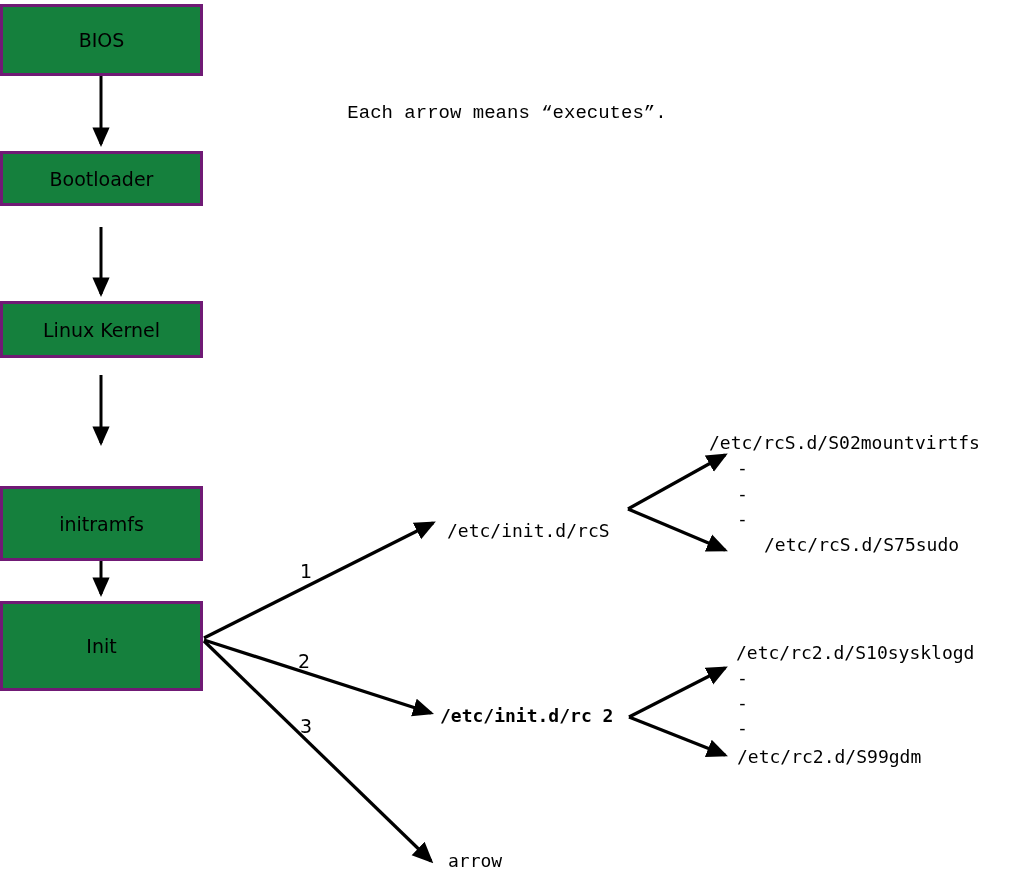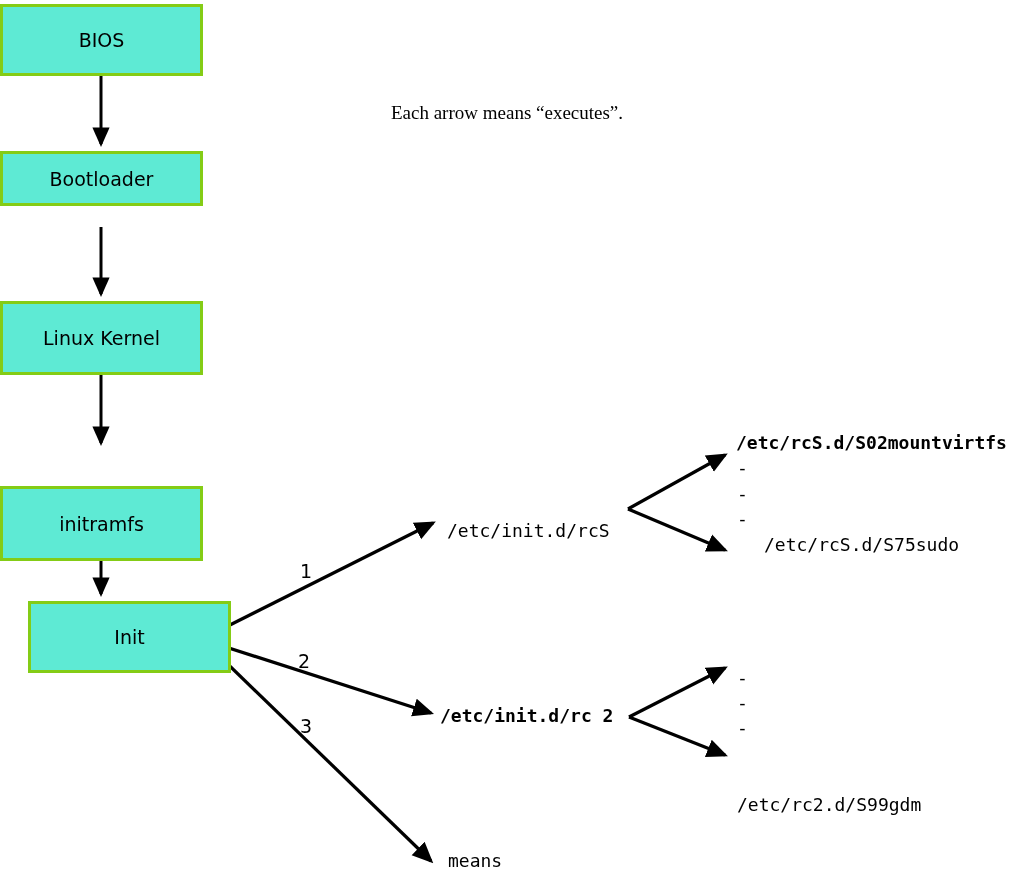--- a/index.html
+++ b/index.html
@@ -15,67 +15,67 @@
   #arrow-layer {
     position: absolute;
     left: 0; top: 0;
     width: 1024px; height: 875px;
   }
   .box {
     position: absolute;
     left: 0;
     width: 203px;
     box-sizing: border-box;
-    border: 3px solid #84cc16;
-    background: #5eead4;
+    border: 3px solid #701a75;
+    background: #15803d;
     display: flex;
     align-items: center;
     justify-content: center;
     font-size: 19px;
     font-family: "DejaVu Sans", sans-serif;
   }
   .box-bios        { top: 4px;   height: 72px; }
   .box-bootloader  { top: 151px; height: 55px; }
-  .box-kernel      { top: 301px; height: 74px; }
+  .box-kernel      { top: 301px; height: 57px; }
   .box-initramfs   { top: 450px; height: 75px; margin-top: 36px; }
-  .box-init        { top: 601px; height: 72px; margin-left: 28px; }
+  .box-init        { top: 601px; height: 90px; }
   .caption {
     position: absolute;
     left: 307px;
     top: 102px;
     width: 400px;
     text-align: center;
     font-size: 19px;
-    font-family: Liberation Serif, serif;
+    font-family: Liberation Mono, monospace;
   }
   .mono {
     position: absolute;
     height: 18px;
     line-height: 18px;
     font-size: 18px;
     font-family: "DejaVu Sans Mono", monospace;
     white-space: pre;
   }
   .num {
     position: absolute;
     font-size: 19px;
     font-family: "DejaVu Sans", sans-serif;
   }
   .pos-rcs        { left: 447px; top: 500px; margin-top: 22px; }
-  .pos-rcs-c0     { left: 736px; top: 434px; font-weight: bold; }
+  .pos-rcs-c0     { left: 709px; top: 434px; }
   .pos-rcs-c1     { left: 737px; top: 459px; }
   .pos-rcs-c2     { left: 737px; top: 485px; }
   .pos-rcs-c3     { left: 737px; top: 510px; }
   .pos-rcs-c4     { left: 764px; top: 536px; }
   .pos-rc2        { left: 440px; top: 707px; font-weight: bold; }
   .pos-rc2-c0     { left: 736px; top: 644px; }
   .pos-rc2-c1     { left: 737px; top: 669px; }
   .pos-rc2-c2     { left: 737px; top: 694px; }
   .pos-rc2-c3     { left: 737px; top: 719px; }
-  .pos-rc2-c4     { left: 737px; top: 748px; margin-top: 48px; }
+  .pos-rc2-c4     { left: 737px; top: 748px; }
   .pos-getty      { left: 448px; top: 852px; }
   .pos-num1       { left: 300px; top: 560px; }
   .pos-num2       { left: 298px; top: 650px; }
   .pos-num3       { left: 300px; top: 715px; }
 </style>
 </head>
 <body>
 
 <div id="canvas">
 
@@ -127,20 +127,21 @@
   <div class="num pos-num3">3</div>
 
   <div class="mono pos-rcs">/etc/init.d/rcS</div>
   <div class="mono pos-rcs-c0">/etc/rcS.d/S02mountvirtfs</div>
   <div class="mono pos-rcs-c1">-</div>
   <div class="mono pos-rcs-c2">-</div>
   <div class="mono pos-rcs-c3">-</div>
   <div class="mono pos-rcs-c4">/etc/rcS.d/S75sudo</div>
 
   <div class="mono pos-rc2">/etc/init.d/rc 2</div>
+  <div class="mono pos-rc2-c0">/etc/rc2.d/S10sysklogd</div>
   <div class="mono pos-rc2-c1">-</div>
   <div class="mono pos-rc2-c2">-</div>
   <div class="mono pos-rc2-c3">-</div>
   <div class="mono pos-rc2-c4">/etc/rc2.d/S99gdm</div>
 
-  <div class="mono pos-getty">means</div>
+  <div class="mono pos-getty">arrow</div>
 
 </div>
 
 </body></html>

